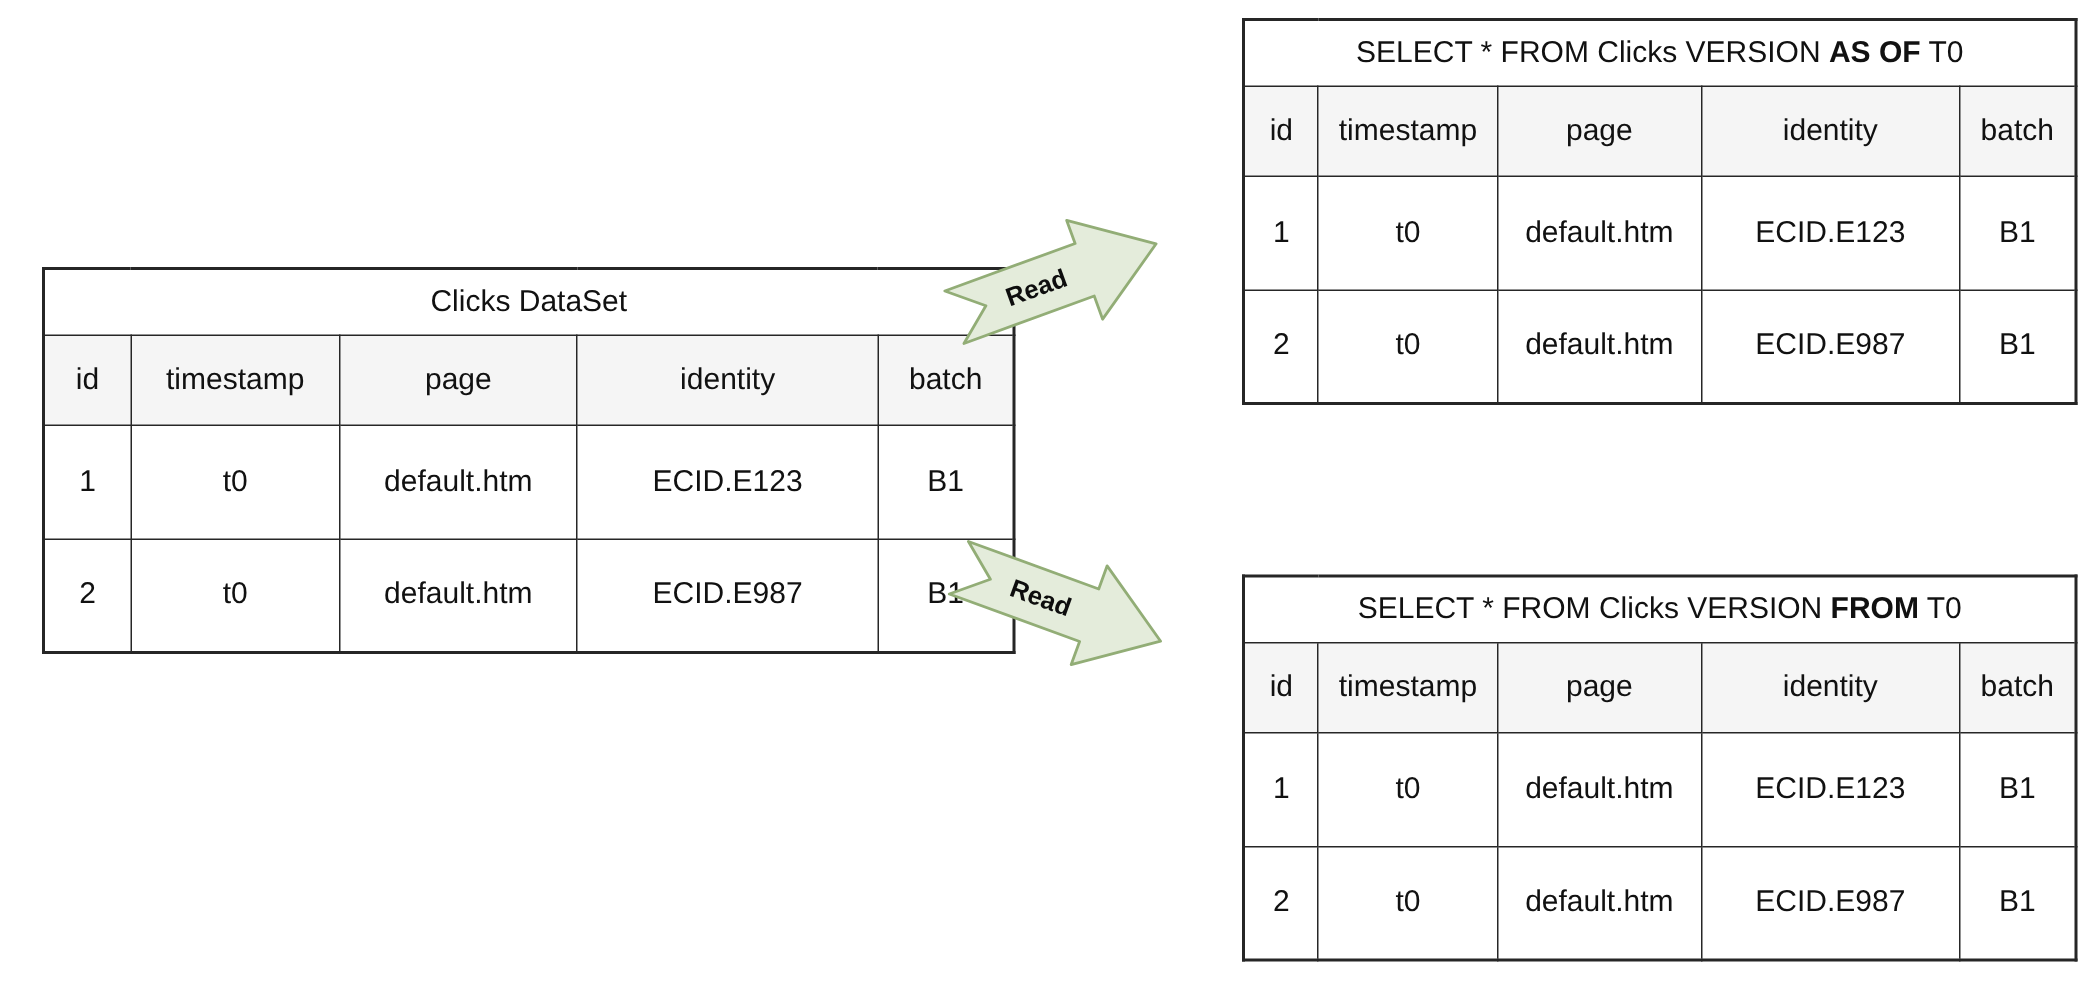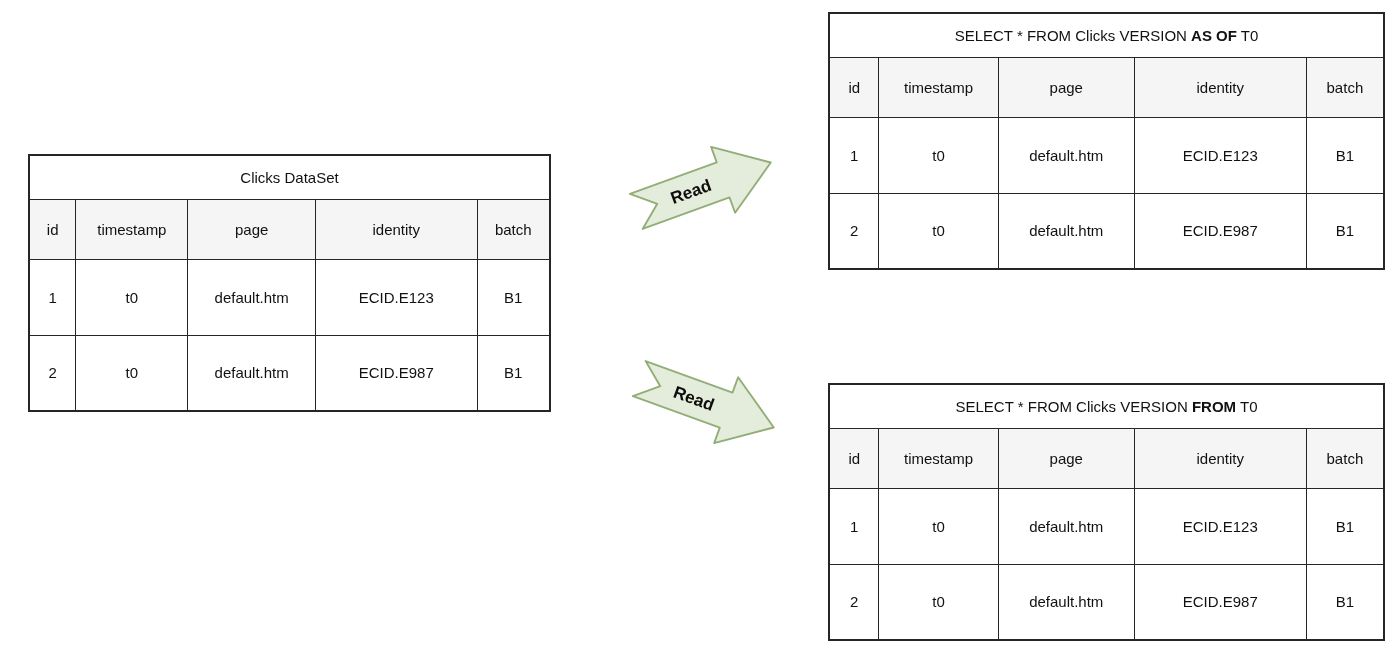--- a/index.html
+++ b/index.html
@@ -27,21 +27,21 @@
     position: absolute;
     border-collapse: collapse;
     table-layout: fixed;
     border: 2px solid var(--table-border);
     background: #ffffff;
   }
   table.dtable td {
     border: 1px solid var(--table-border);
     text-align: center;
     vertical-align: middle;
-    font-size: 15px;
+    font-size: 20px;
     color: var(--text);
     overflow: hidden;
   }
   td.title-cell {
     height: 44px;
     font-size: 16px;
     background: #ffffff;
   }
   td.title-cell span { white-space: pre; }
   td.title-cell .kw { font-weight: 700; }
@@ -70,21 +70,21 @@
     text-anchor: middle;
   }
   .arrow-top { left: 616px; top: 146px; transform: rotate(-20deg); }
   .arrow-bottom { left: 619px; top: 362px; transform: rotate(20deg); }
 </style>
 </head>
 <body>
 
 <div class="canvas">
 
-  <table class="dtable" style="left:28px; top:154px; width:523px;">
+  <table class="dtable" style="left:28px; top:178px; width:649px;">
     <colgroup>
       <col style="width:9%">
         <col style="width:21.5%">
         <col style="width:24.5%">
       <col style="width:31%">
         <col style="width:14%">
     </colgroup>
     <tbody>
         <tr>
       <td class="title-cell" colspan="5">

